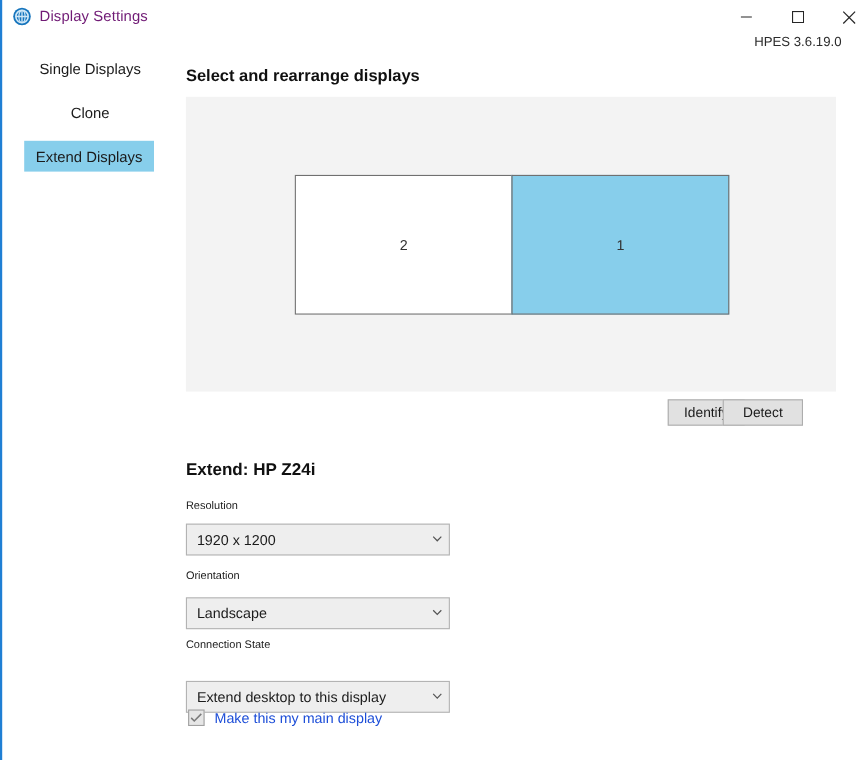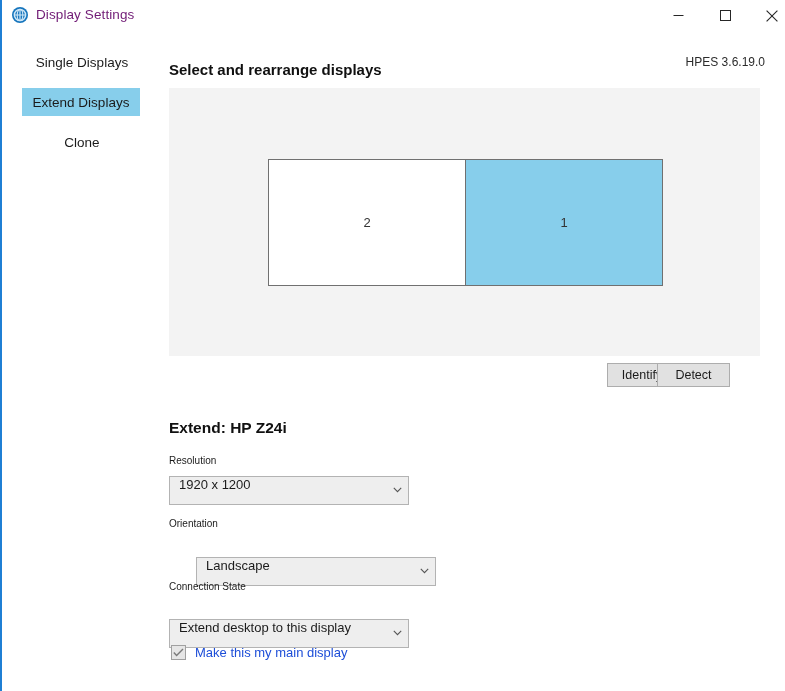--- a/index.html
+++ b/index.html
@@ -55,21 +55,21 @@
     justify-content: center;
   }
   #btn-min  { left: 653px; }
   #btn-max  { left: 700px; }
   #btn-close{ left: 747px; }
   .winbtn svg { display: block; }
 
   #version-text {
     position: absolute;
     right: 20px;
-    top: 55px;
+    top: 31px;
     font-size: 12px;
     color: #2b2b2b;
     white-space: nowrap;
   }
 
   
   #sidebar {
     position: absolute;
     left: 2px;
     top: 48px;
@@ -180,20 +180,21 @@
   }
   .combo {
     position: absolute;
     left: 0;
     box-sizing: border-box;
     width: 240px;
     height: 29px;
     background: #eeeeee;
     border: 1px solid #b3b3b3;
     display: flex;
+    align-items: center;
     cursor: default;
   }
   .combo .value {
     flex: 1;
     padding-left: 9px;
     font-size: 13px;
     color: #1b1b1b;
     white-space: nowrap;
     overflow: hidden;
   }
@@ -201,21 +202,21 @@
     width: 22px;
     display: flex;
     align-items: center;
     justify-content: center;
     padding-bottom: 2px;
   }
 
   #label-resolution { top: 455px; }
   #combo-resolution { top: 476px; }
   #label-orientation { top: 518px; }
-  #combo-orientation { top: 557px; margin-left: 27px; }
+  #combo-orientation { top: 543px; }
   #label-connection { top: 581px; }
   #combo-connection { top: 603px; margin-top: 16px; }
 
   
   #checkbox-row {
     position: absolute;
     left: 2px;
     top: 645px;
     display: flex;
     align-items: center;
@@ -272,25 +273,25 @@
       </svg>
     </div>
   </div>
 
   <div id="version-text">HPES 3.6.19.0</div>
 
   <div id="sidebar">
     <div class="side-item wide">
       <span>Single Displays</span>
     </div>
+    <div class="side-item wide">
+      <span>Clone</span>
+    </div>
     <div class="side-item active">
       <span>Extend Displays</span>
-    </div>
-    <div class="side-item wide">
-      <span>Clone</span>
     </div>
   </div>
 
   <div id="main">
 
     <div id="section-heading">Select and rearrange displays</div>
 
     <div id="preview-panel">
       <div class="monitor" id="monitor-2">
         <span>2</span>

